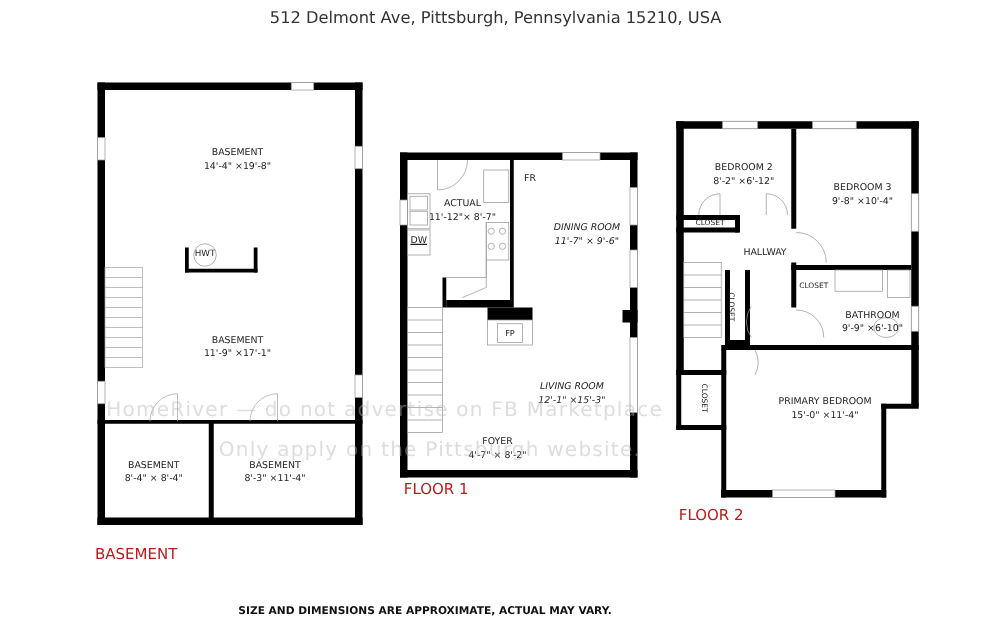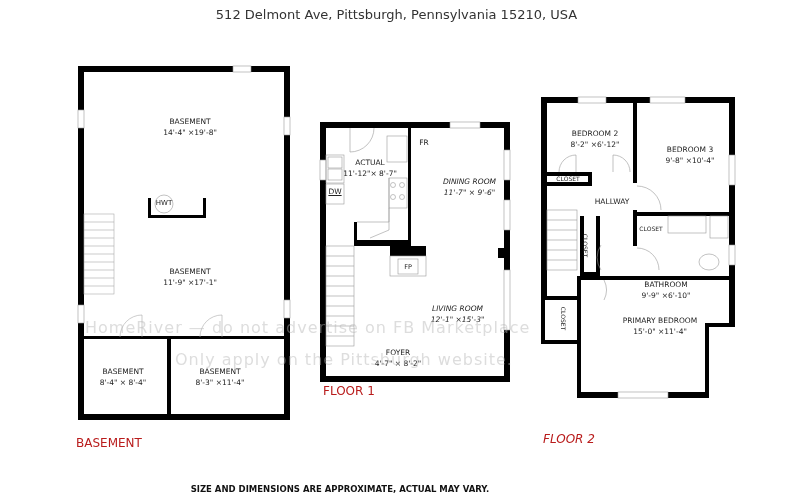--- a/index.html
+++ b/index.html
@@ -196,27 +196,27 @@
   <div>8'-2" ×6'-12"</div>
 </div>
 <div class="abs room-label" style="left:655px;top:144px;width:70px;">
   <div>BEDROOM 3</div>
   <div>9'-8" ×10'-4"</div>
 </div>
 <div class="abs room-label" style="left:548px;top:173px;width:40px;font-size:6px;">CLOSET</div>
 <div class="abs room-label" style="left:592px;top:196px;width:40px;">HALLWAY</div>
 <div class="abs room-label" style="left:636px;top:223px;width:30px;font-size:6px;">CLOSET</div>
 <div class="abs room-label" style="left:565px;top:240px;width:40px;font-size:6px;transform:rotate(90deg);">CLOSET</div>
-<div class="abs room-label" style="left:626px;top:246px;width:80px;margin-top:33px;">
+<div class="abs room-label" style="left:658px;top:246px;width:80px;">
   <div>BATHROOM</div>
   <div>9'-9" ×6'-10"</div>
 </div>
 <div class="abs room-label" style="left:543px;top:313px;width:40px;font-size:6px;transform:rotate(90deg);">CLOSET</div>
 <div class="abs room-label" style="left:610px;top:315px;width:100px;">
   <div>PRIMARY BEDROOM</div>
   <div>15'-0" ×11'-4"</div>
 </div>
-<div class="abs floor-label" style="left:543px;top:432px;font-style:italic;">FLOOR 2</div>
+<div class="abs floor-label" style="left:543px;top:405px;">FLOOR 2</div>
 
 <div class="abs wm" style="left:85px;top:318px;">HomeRiver — do not advertise on FB Marketplace</div>
 <div class="abs wm" style="left:175px;top:350px;">Only apply on the Pittsburgh website.</div>
 
 <div class="abs footer">SIZE AND DIMENSIONS ARE APPROXIMATE, ACTUAL MAY VARY.</div>
 
 </body></html>

